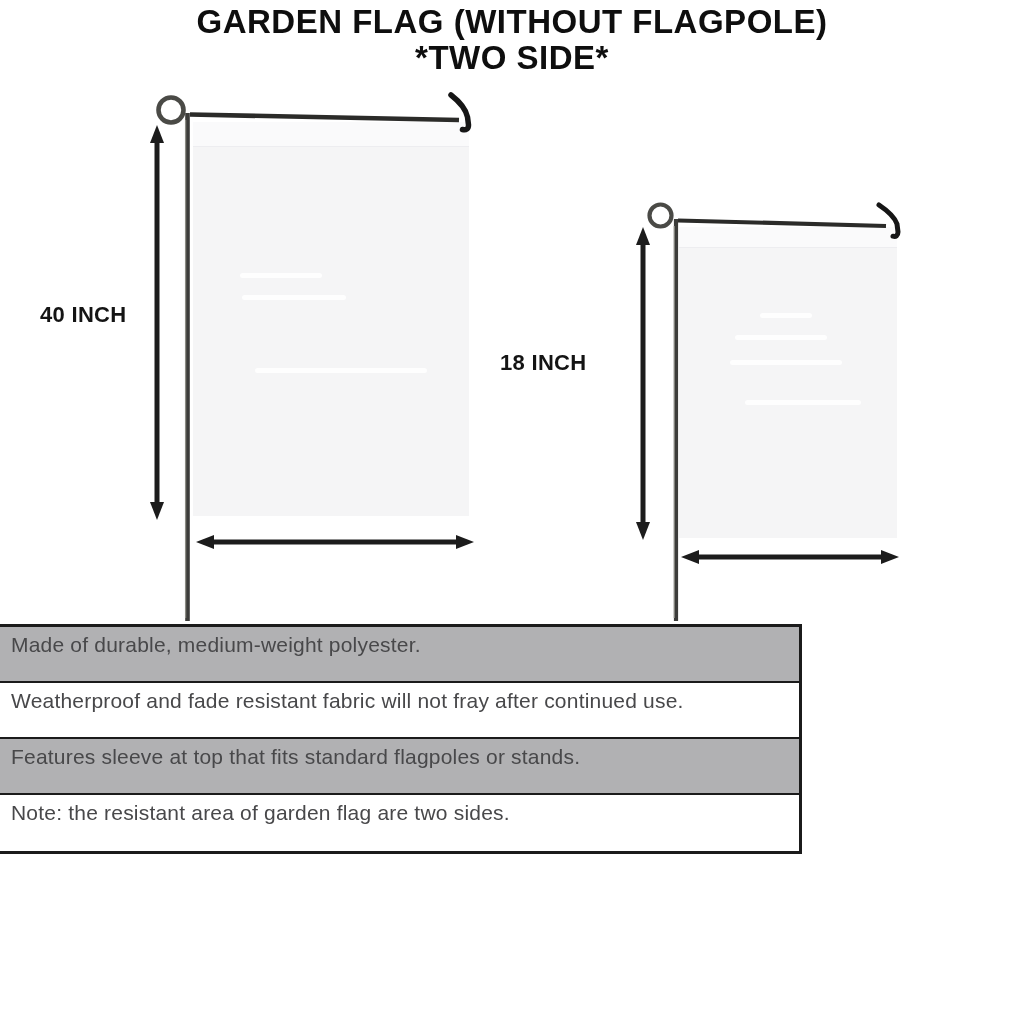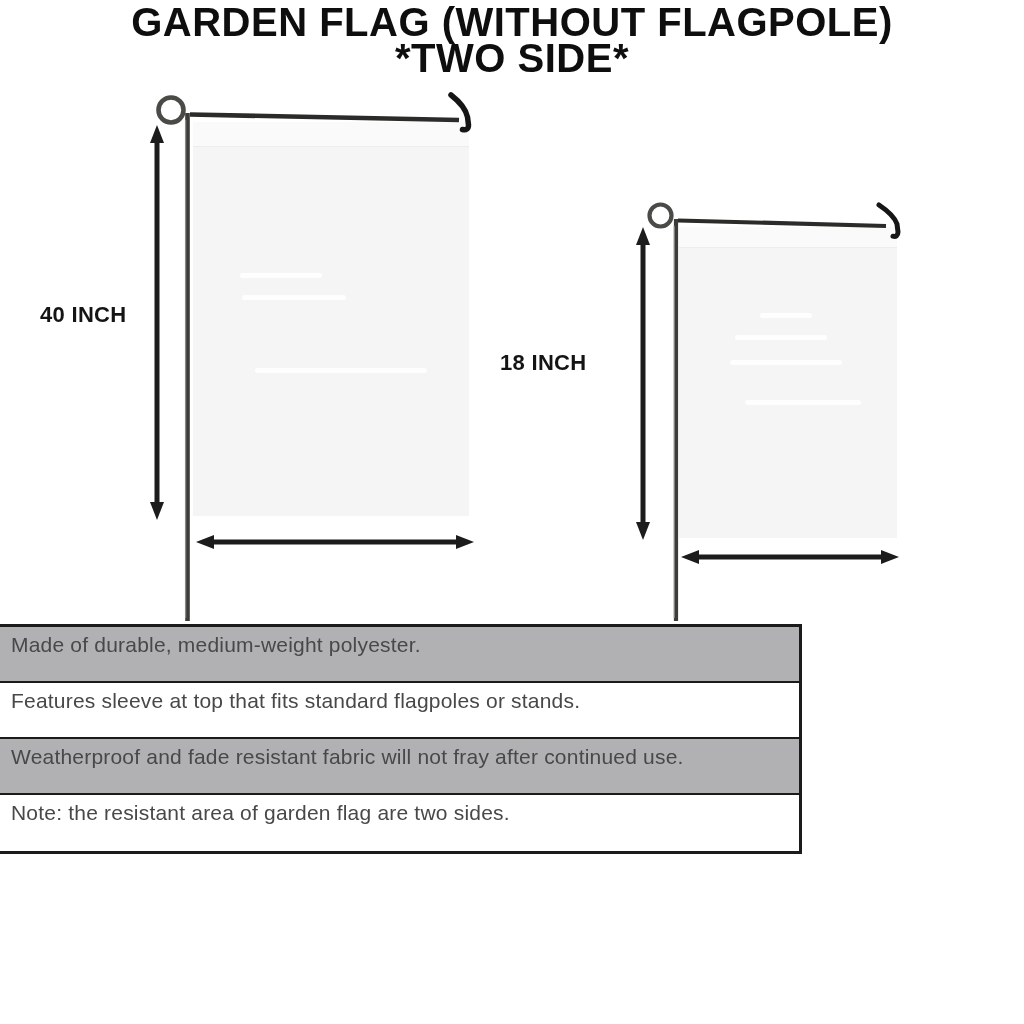--- a/index.html
+++ b/index.html
@@ -3,21 +3,21 @@
 <meta charset="utf-8">
 <style>
   html,body{margin:0;padding:0;background:#ffffff;}
   .canvas{
     position:relative;width:1024px;height:1024px;overflow:hidden;
     background:#ffffff;font-family:"Liberation Sans",sans-serif;
   }
   
   .title{
     position:absolute;top:4px;left:0;width:1024px;text-align:center;
-    font-weight:800;color:#0e0e0e;font-size:40px;line-height:36px;
+    font-weight:800;color:#0e0e0e;font-size:33px;line-height:36px;
     letter-spacing:0.5px;
   }
   
   .fabric{position:absolute;background:#f5f5f6;}
   .fabric .sleeve{
     position:absolute;left:0;top:0;width:100%;
     background:#fafafb;border-bottom:1px solid #ededf0;
   }
   .fabric .streak{
     position:absolute;height:5px;border-radius:3px;
@@ -116,23 +116,23 @@
   </svg>
 
   <div class="dim right" style="left:40px;top:303px;width:105px;">40 INCH</div>
   <div class="dim right" style="left:500px;top:351px;width:128px;">18 INCH</div>
 
   <div class="features">
     <div class="feature-row">
       <span>Made of durable, medium-weight polyester.</span>
     </div>
     <div class="feature-row">
-      <span>Features sleeve at top that fits standard flagpoles or stands.</span>
+      <span>Weatherproof and fade resistant fabric will not fray after continued use.</span>
     </div>
     <div class="feature-row">
-      <span>Weatherproof and fade resistant fabric will not fray after continued use.</span>
+      <span>Features sleeve at top that fits standard flagpoles or stands.</span>
     </div>
     <div class="feature-row">
       <span>Note: the resistant area of garden flag are two sides.</span>
     </div>
   </div>
 
 </div>
 
 </body></html>

